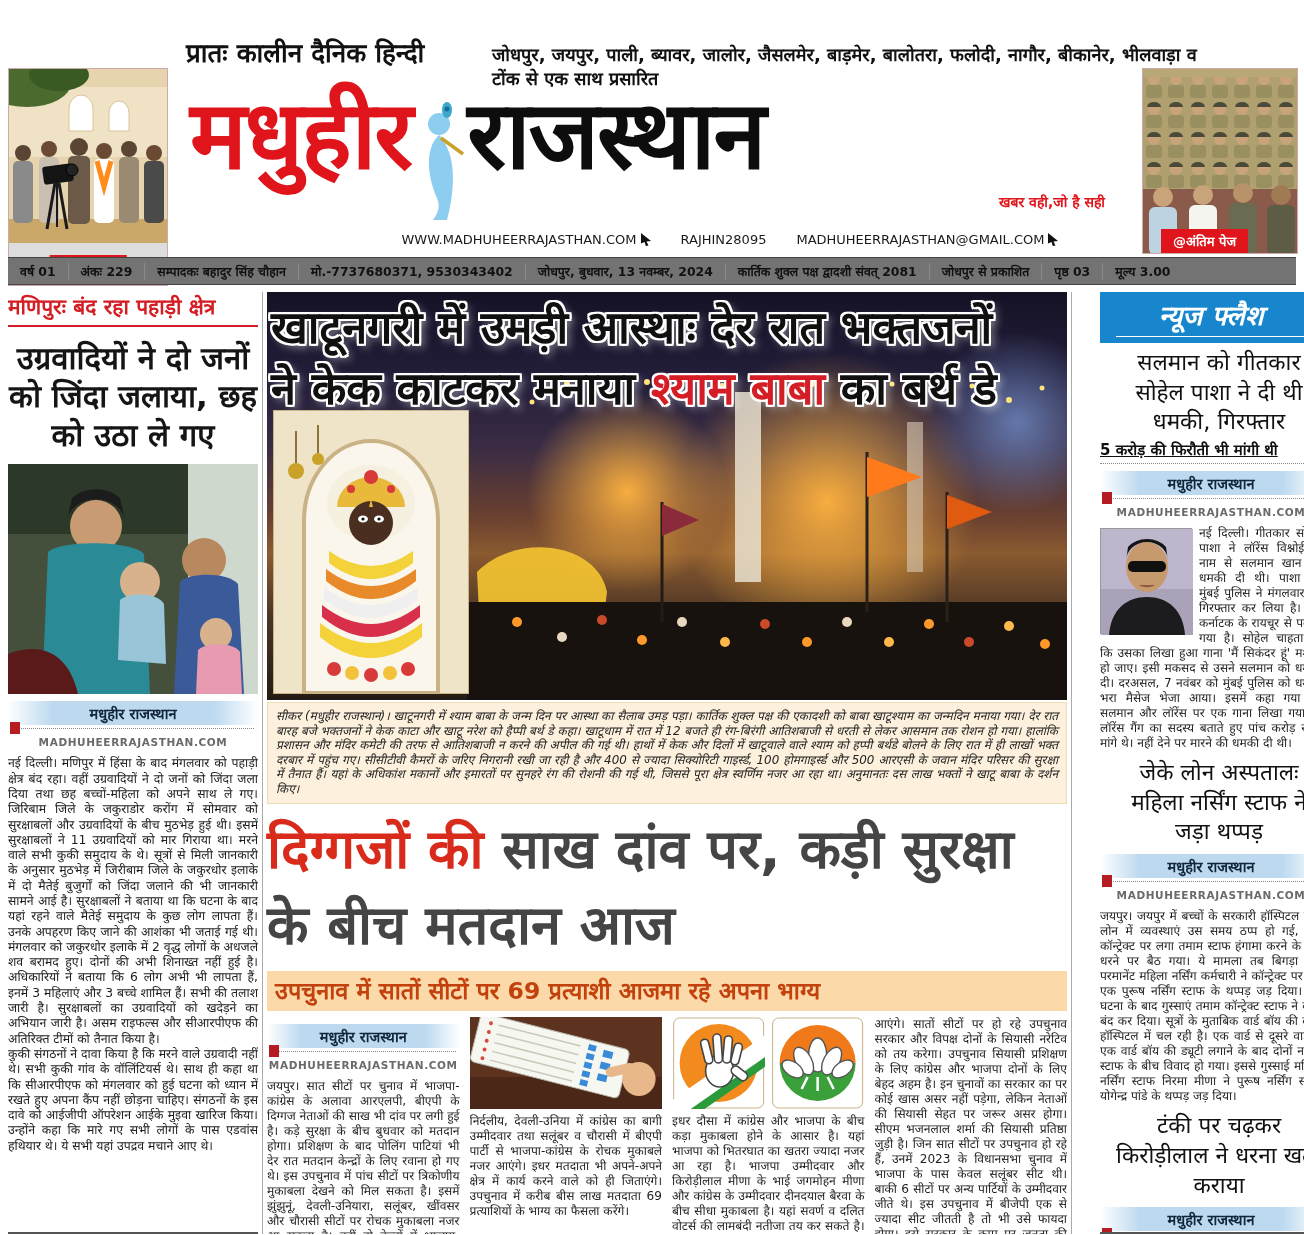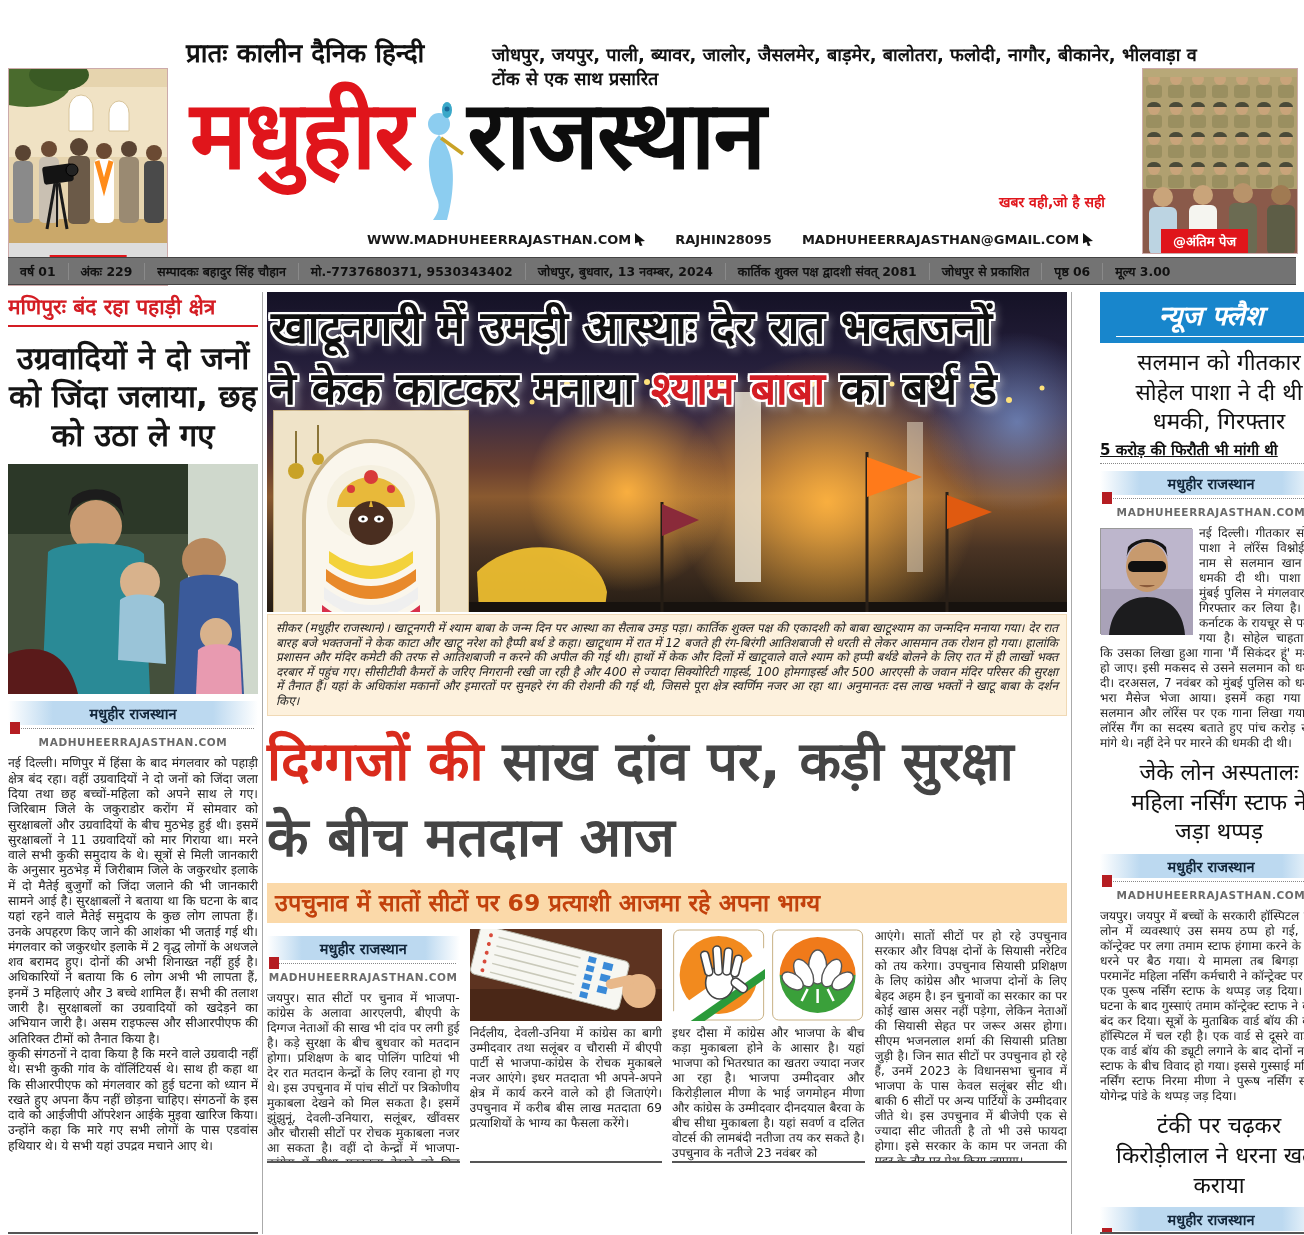--- a/index.html
+++ b/index.html
@@ -12,21 +12,21 @@
 
   
   .photo-frame { position:absolute; border:1px solid #caa; overflow:hidden; background:#ddd; }
   .photo-frame svg { display:block; }
   .badge { position:absolute; background:#e0151b; color:#fff; font-size:13px; font-weight:bold; padding:3px 12px; }
   .mast-logo { position:absolute; left:190px; top:66px; width:940px; height:160px; white-space:nowrap; }
   .mast-word1 { font-size:95px; font-weight:800; color:#e0151b; letter-spacing:-2px; }
   .mast-word2 { font-size:95px; font-weight:800; color:#0d0d0d; letter-spacing:-2px; }
   .krishna { display:inline-block; vertical-align:middle; margin:0 2px; }
   .mast-slogan { position:absolute; left:190px; top:192px; width:915px; text-align:right; font-size:14px; font-weight:bold; color:#e0151b; }
-  .mast-info { position:absolute; left:360px; top:232px; width:740px; display:flex; justify-content:center; gap:30px; align-items:center; font-size:13px; font-weight:bold; color:#1a1a1a; }
+  .mast-info { position:absolute; left:360px; top:232px; width:740px; display:flex; justify-content:center; gap:30px; align-items:center; font-size:13px; font-weight:normal; color:#1a1a1a; }
   .mast-info .itm { display:flex; align-items:center; gap:4px; }
 
   
   .infobar { position:absolute; left:8px; top:257px; width:1288px; height:28px; background:#737373; border-top:1.5px solid #444; border-bottom:1.5px solid #444; display:flex; align-items:center; }
   .infobar span { font-size:12.4px; font-weight:bold; color:#111; padding:0 12px; border-right:1px solid #8a8a8a; white-space:nowrap; }
   .infobar span:last-child { border-right:none; }
 
   
   .leftcol { position:absolute; left:8px; top:292px; width:250px; height:942px; overflow:hidden; border-bottom:2px solid #555; }
   .centercol { position:absolute; left:262px; top:292px; width:810px; height:942px; border-left:1px solid #aaa; border-right:1px solid #aaa; padding:0 4px; overflow:hidden; }
@@ -39,21 +39,21 @@
   .bodytext { font-size:12.3px; line-height:15.3px; color:#1c1c1c; text-align:justify; white-space:pre-line; }
 
   
   .byline { text-align:center; margin:7px 0 6px; }
   .byline-name { display:block; background:linear-gradient(90deg, rgba(188,217,240,0) 0%, #bcd9f0 18%, #bcd9f0 82%, rgba(188,217,240,0) 100%); color:#12263a; font-weight:bold; font-size:14.5px; padding:2px 0; }
   .byline-sep { position:relative; border-top:1.5px dotted #888; margin:3px 4px 2px; }
   .byline-sep i { position:absolute; left:-2px; top:-7px; width:10px; height:12px; background:#b51d22; }
   .byline-site { font-size:10.5px; color:#6a6a6a; letter-spacing:.6px; font-weight:bold; }
 
   
-  .khatu { position:relative; width:100%; height:320px; overflow:hidden;
+  .khatu { position:relative; width:100%; height:408px; overflow:hidden;
     background:linear-gradient(180deg,#151226 0%,#241e3a 22%,#3a2c44 38%,#6a4030 55%,#8a5a30 64%,#4a3424 80%,#241c14 100%); }
   .khatu-headline { position:absolute; left:4px; top:6px; width:99%; z-index:5; font-size:45px; line-height:1.35; font-weight:800; color:#101010;
     text-shadow:2px 0 0 #fff,-2px 0 0 #fff,0 2px 0 #fff,0 -2px 0 #fff,2px 2px 0 #fff,-2px -2px 0 #fff,2px -2px 0 #fff,-2px 2px 0 #fff,4px 4px 8px rgba(255,255,255,.55); }
   .khatu-headline .red { color:#d41d24; }
   .deity-inset { position:absolute; left:6px; top:118px; width:196px; height:284px; z-index:4; border:1px solid #c9b285; }
   .caption { margin-top:2px; background:#fdf1dd; border:1px solid #f0d9b5; padding:6px 8px; font-size:11.9px; line-height:14.6px; font-style:italic; color:#222; text-align:justify; }
   .big-headline { margin-top:8px; font-size:54px; line-height:1.42; font-weight:800; color:#454545; }
   .big-headline .red { color:#d92b1c; }
   .subhead-strip { margin-top:6px; background:#fbd9a9; color:#c2410c; font-weight:800; font-size:23.5px; padding:3px 8px 5px; }
   .story-cols { display:flex; gap:10px; margin-top:6px; height:234px; }
@@ -167,21 +167,21 @@
   </div>
 
   <div class="infobar">
     <span>वर्ष 01</span>
     <span>अंकः 229</span>
     <span>सम्पादकः बहादुर सिंह चौहान</span>
     <span>मो.-7737680371, 9530343402</span>
     <span>जोधपुर, बुधवार, 13 नवम्बर, 2024</span>
     <span>कार्तिक शुक्ल पक्ष द्वादशी संवत् 2081</span>
     <span>जोधपुर से प्रकाशित</span>
-    <span>पृष्ठ 06</span>
+    <span>पृष्ठ 03</span>
     <span>मूल्य 3.00</span>
   </div>
 
   <div class="leftcol">
     <div class="kicker">मणिपुरः बंद रहा पहाड़ी क्षेत्र</div>
     <div class="left-headline">उग्रवादियों ने दो जनों को जिंदा जलाया, छह को उठा ले गए</div>
     <div class="leftphoto">
       <svg width="250" height="230" viewBox="0 0 250 230">
         <rect width="250" height="230" fill="#44503c"></rect>
         <rect width="250" height="70" fill="#2c3828"></rect>

